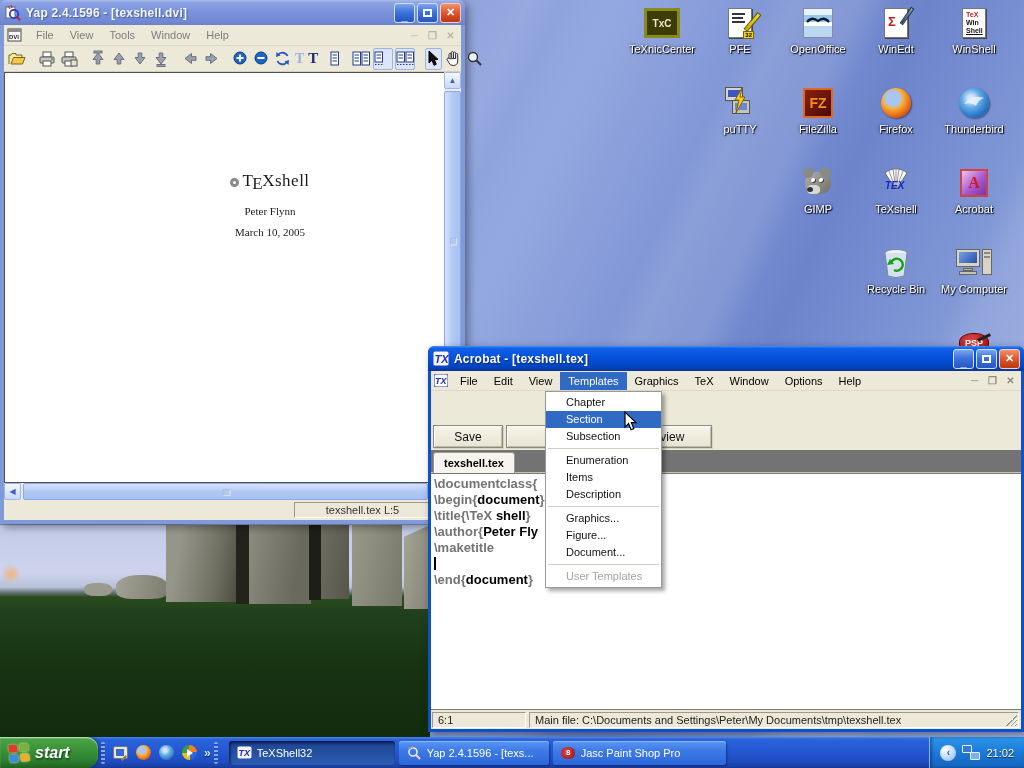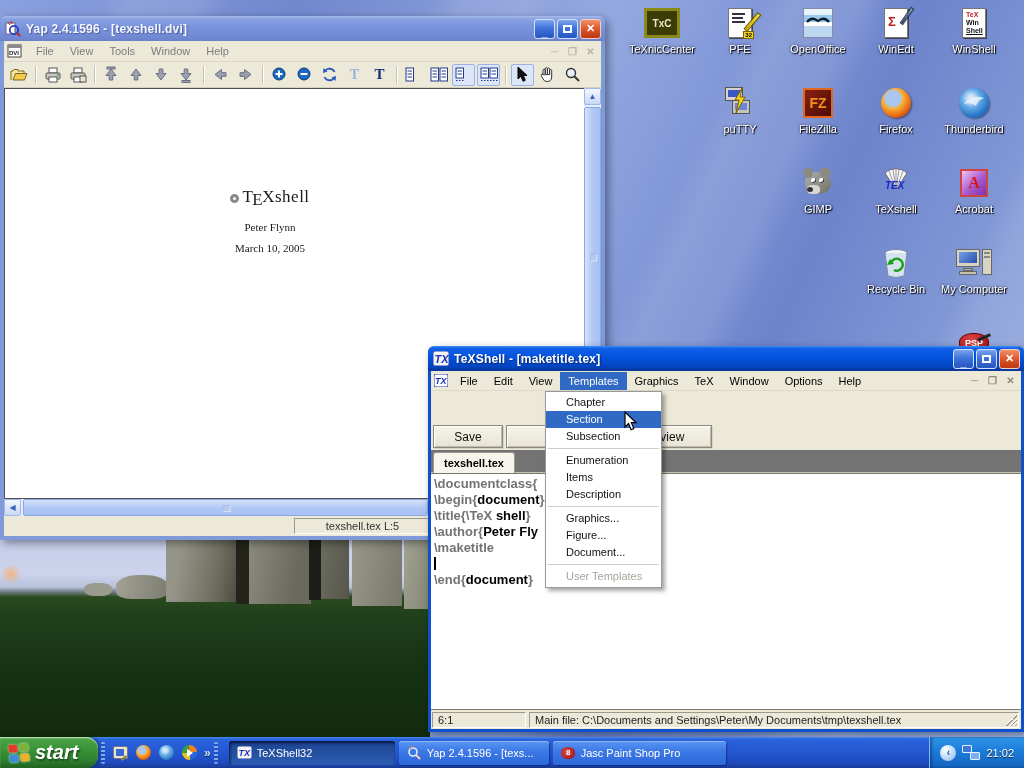--- a/index.html
+++ b/index.html
@@ -32,21 +32,21 @@
   .cap { width:21px; height:20px; border:1px solid #fff; border-radius:3px; display:flex; align-items:center; justify-content:center;
          color:#fff; font-size:11px; font-weight:bold; line-height:1; }
   .cap.min span { transform:translateY(4px); }
   .cap.max span { font-size:9px; border:2px solid #fff; width:9px; height:8px; display:block; }
   .cap.cls { background:linear-gradient(180deg,#f0926a,#e25a31 45%,#c13c12 90%); border-color:#f0cfc0; }
   .cap.blue { background:linear-gradient(180deg,#7da4ee,#3f74dd 45%,#2a5ac4 90%); border-color:#cfe0fa; }
   .menurow { display:flex; align-items:center; background:#ece9d8; font-size:11px; }
   .menurow .mitem { padding:3px 8px; white-space:nowrap; }
 
   
-  #yap { left:0; top:16px; width:605px; height:524px; background:#c2410c;
+  #yap { left:0; top:0; width:465px; height:524px; background:#c2410c;
          border:4px solid #8099d8; border-top:none; z-index:10; }
   #yap .tbar { margin:-0px -4px 0 -4px; background:linear-gradient(180deg,#a8bbea 0%,#8aa1e2 12%,#7b93dc 45%,#7189d4 85%,#6largeb80c6 100%);
                background:linear-gradient(180deg,#a8bbea 0%,#8aa1e2 12%,#7b93dc 45%,#7189d4 85%,#6b80c6 100%); }
   #yap .ttxt { color:#f4f6fd; text-shadow:1px 1px 1px #4a5f9e; }
   #yap .menurow { height:21px; color:#7d7d7d; border-bottom:1px solid #dcd8c8; }
   #yap-toolbar { height:26px; display:flex; align-items:center; gap:2px; padding:0 3px; background:#ece9d8; border-bottom:1px solid #d4d0c0; }
   .ybtn { width:23px; height:22px; display:flex; align-items:center; justify-content:center; border:1px solid transparent; border-radius:2px; }
   .ybtn.pressed { border-color:#9cb2e4; background:#dce6f8; }
   .tsep { width:1px; height:18px; background:#c6c2b2; margin:0 3px; box-shadow:1px 0 0 #fff; }
   #yap-client { flex:1; display:flex; min-height:0; }
@@ -109,21 +109,21 @@
   #tmenu .msep { height:1px; background:#d0cdc4; margin:3px 2px; }
 
   #cursor { position:absolute; left:624px; top:411px; z-index:40; }
 
   
   #taskbar { position:absolute; left:0; bottom:0; width:1024px; height:31px; z-index:50; display:flex; align-items:center;
     background:linear-gradient(180deg,#4b8df0 0%,#3a77e4 3%,#2a63dc 8%,#2458d2 45%,#1f4cc0 80%,#1a3fa4 96%,#15368e 100%); }
   #startbtn { width:98px; height:31px; border-radius:0 12px 12px 0; display:flex; align-items:center; gap:6px; padding-left:9px;
     background:linear-gradient(180deg,#7fc27a 0%,#4aa146 8%,#3a9336 40%,#2e8030 75%,#1f631f 100%);
     box-shadow:inset 0 1px 1px #b8e0b0, 2px 0 4px rgba(0,20,0,.4); }
-  #startbtn .stxt { color:#fff; font-size:20px; font-weight:bold; font-style:italic; text-shadow:1px 2px 2px #1a4a1a; }
+  #startbtn .stxt { color:#fff; font-size:16px; font-weight:bold; font-style:italic; text-shadow:1px 2px 2px #1a4a1a; }
   .winflag { width:20px; height:18px; position:relative; transform:rotate(-6deg); }
   .winflag i { position:absolute; width:9px; height:8px; border-radius:1px 3px 1px 2px; box-shadow:0 0 2px rgba(255,255,255,.8); }
   .tgrip { width:4px; height:22px; margin:0 3px;
     background:repeating-linear-gradient(180deg,#9ec0f8 0 2px,#1f4cc0 2px 4px); border-radius:2px; opacity:.8; }
   #qlaunch { display:flex; align-items:center; gap:6px; padding:0 4px; }
   .ql { width:17px; height:17px; display:flex; align-items:center; justify-content:center; }
   #qchev { color:#cfe2ff; font-size:12px; font-weight:bold; text-shadow:0 1px 1px #123; margin-left:2px; }
   #tasks { display:flex; gap:4px; margin-left:8px; }
   .taskbtn { height:24px; border-radius:3px; display:flex; align-items:center; gap:5px; padding:0 8px; font-size:11px; color:#fff; white-space:nowrap; overflow:hidden;
     background:linear-gradient(180deg,#5b97f2 0%,#3d7ae6 40%,#2f6adc 90%); box-shadow:inset 0 1px 0 #8ab6f8, 1px 1px 2px rgba(0,0,40,.4); }
@@ -535,21 +535,21 @@
 </div>
 
 <div class="win" id="tex">
   <div class="tbar">
     <span style="margin-right:5px;display:inline-flex;">
       <svg width="16" height="15" viewBox="0 0 16 15">
           <rect x="0" y="0" width="16" height="15" rx="2" fill="#f4f4f0" stroke="#3040b8"></rect>
           <text x="1.5" y="11.5" font-size="11" font-weight="bold" fill="#2030c0" font-style="italic">TX</text>
         </svg>
     </span>
-    <span class="ttxt">TeXShell - [maketitle.tex]</span>
+    <span class="ttxt">Acrobat - [texshell.tex]</span>
     <span class="capbtns">
       <span class="cap blue min">
           <span>_</span>
         </span>
       <span class="cap blue max">
           <span></span>
         </span>
       <span class="cap cls">✕</span>
     </span>
   </div>

